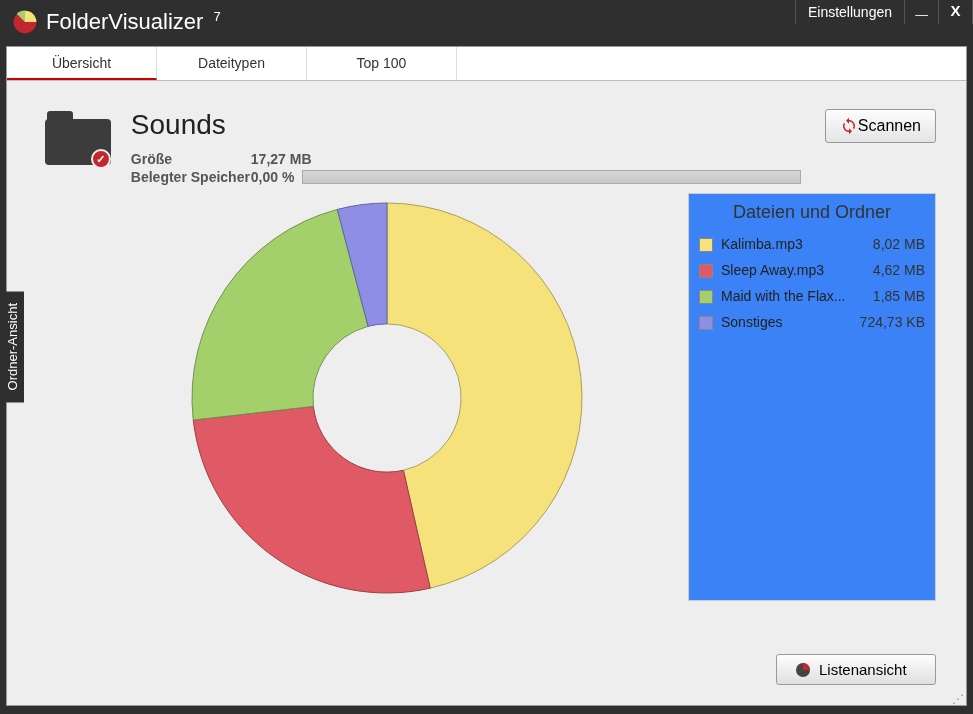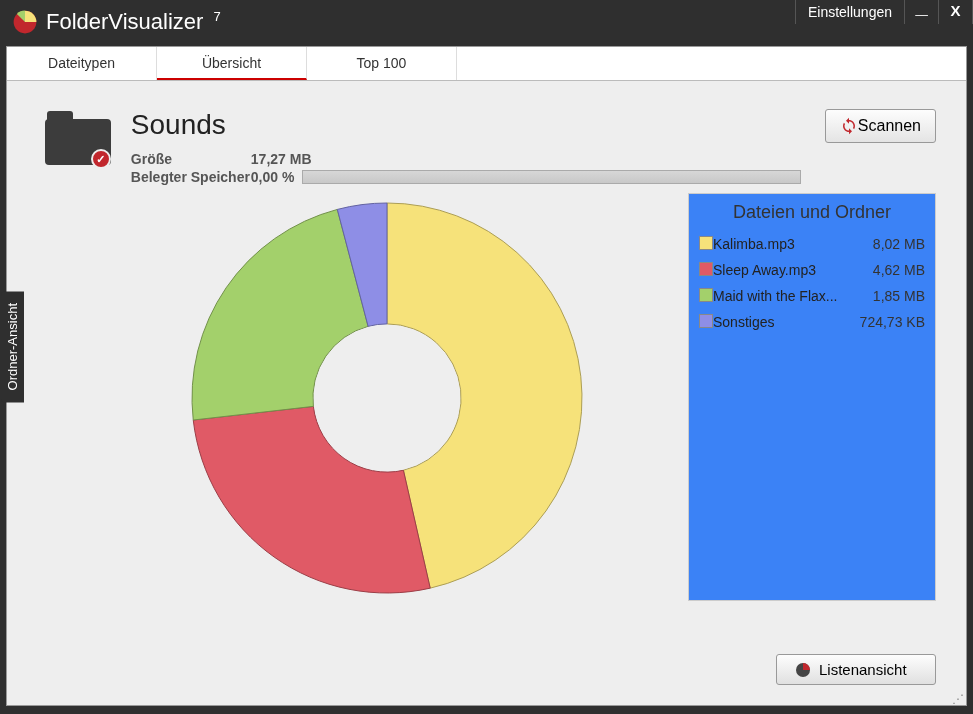--- a/index.html
+++ b/index.html
@@ -208,23 +208,24 @@
     padding: 8px 10px;
   }
   .legend-title {
     text-align: center;
     font-size: 18px;
     color: #333;
     margin-bottom: 8px;
   }
   .legend-row {
     display: flex;
-    align-items: flex-start;
+    align-items: flex-end;
     font-size: 14px;
     padding: 5px 0;
+    gap: 8px;
   }
   .swatch {
     width: 14px; height: 14px;
     border: 1px solid #888;
     flex-shrink: 0;
   }
   .legend-name { flex: 1; white-space: nowrap; overflow: hidden; text-overflow: ellipsis; }
   .legend-size { white-space: nowrap; color: #333; margin-left: 11px; }
   .footer-row {
     display: flex;
@@ -267,22 +268,22 @@
   <div class="title-right">
     <div class="settings-link">Einstellungen</div>
     <div class="btn-min">_</div>
     <div class="btn-close">X</div>
   </div>
 </div>
 
 <div class="content-frame">
 
   <div class="tabs">
+    <div class="tab active">Übersicht</div>
     <div class="tab">Dateitypen</div>
-    <div class="tab active">Übersicht</div>
     <div class="tab">Top 100</div>
   </div>
 
   <div class="side-tab">Ordner-Ansicht</div>
 
   <div class="main-area">
     <div class="header-row">
       <div class="folder-icon">
         <div class="folder-tab"></div>
         <div class="folder-body"></div>

